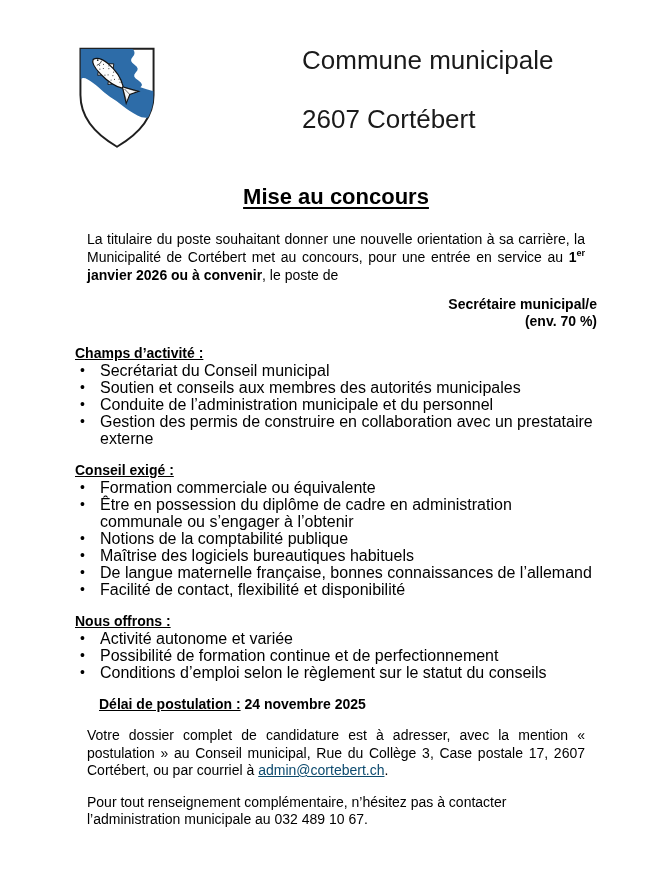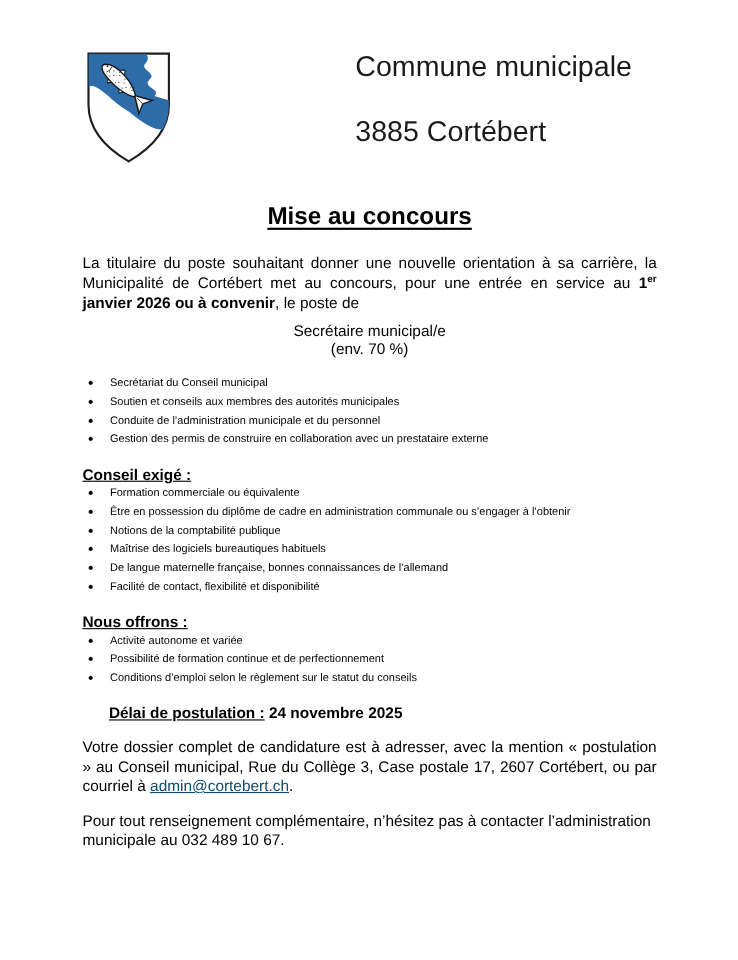--- a/index.html
+++ b/index.html
@@ -13,21 +13,21 @@
     font-family: "Liberation Sans", sans-serif;
     color: #000000;
     box-sizing: border-box;
     padding: 45px 74px 0 75px;
     overflow: hidden;
   }
 
   
   .doc-header { position: relative; height: 107px; }
   .crest { position: absolute; left: 3px; top: 0; width: 78px; height: 106px; }
-  .org-block { position: absolute; left: 248px; top: 0; }
+  .org-block { position: absolute; left: 227px; top: 0; }
   .org-line { font-size: 26px; line-height: 30px; color: #1a1a1a; white-space: nowrap; }
   .org-line.second { margin-top: 29px; }
 
   
   .doc-title {
     margin: 32px 0 0 0;
     text-align: center;
     font-size: 22px;
     font-weight: bold;
     line-height: 26px;
@@ -35,41 +35,41 @@
   .doc-title span {
     text-decoration: underline;
     text-decoration-thickness: 2px;
     text-underline-offset: 3px;
   }
 
   
   .para {
     font-size: 14px;
     line-height: 18px;
-    margin: 0;
+    margin: 12px;
   }
   .justify { text-align: justify; }
   .intro { margin-top: 20px; }
   sup.ord { font-size: 9px; vertical-align: super; line-height: 0; }
 
-  .position-block { margin-top: 8px; text-align: center; font-weight: normal; font-size: 14px; line-height: 17px; }
+  .position-block { margin-top: 8px; text-align: right; font-weight: bold; font-size: 14px; line-height: 17px; }
 
   .section { margin-top: 14px; }
   .section-heading {
     font-size: 14px;
     font-weight: bold;
     line-height: 18px;
     margin: 0;
   }
   .section-heading span { text-decoration: underline; }
 
   ul.bullets { list-style: none; margin: 0; padding: 0 0 0 25px; }
   ul.bullets li {
     position: relative;
-    font-size: 10px;
+    font-size: 16px;
     line-height: 17px;
   }
   ul.bullets li::before {
     content: "\2022";
     position: absolute;
     left: -20px;
     top: 0;
     font-size: 14px;
   }
 
@@ -122,34 +122,35 @@
             <circle cx="16" cy="-5" r="0.55"></circle>
               <circle cx="24" cy="-4" r="0.55"></circle>
             <circle cx="36" cy="-1.5" r="0.55"></circle>
               <circle cx="9" cy="1.5" r="0.55"></circle>
           </g>
         </g>
       </g>
     </svg>
     <div class="org-block">
       <div class="org-line">Commune municipale</div>
-      <div class="org-line second">3885 Cortébert</div>
+      <div class="org-line second">2607 Cortébert</div>
     </div>
   </header>
 
   <h1 class="doc-title"><span>Mise au concours</span></h1>
 
   <p class="para justify intro"><span>La titulaire du poste souhaitant donner une nouvelle orientation à sa carrière, la Municipalité de Cortébert met au concours, pour une entrée en service au </span><b><span>1</span><sup class="ord">er</sup><span> janvier 2026 ou à convenir</span></b><span>, le poste de</span></p>
 
   <div class="position-block">
     <div>Secrétaire municipal/e</div>
     <div>(env. 70 %)</div>
   </div>
 
   <div class="section">
+    <p class="section-heading"><span>Champs d’activité :</span></p>
     <ul class="bullets">
       <li>Secrétariat du Conseil municipal</li>
       <li>Soutien et conseils aux membres des autorités municipales</li>
       <li>Conduite de l’administration municipale et du personnel</li>
       <li>Gestion des permis de construire en collaboration avec un prestataire externe</li>
     </ul>
   </div>
 
   <div class="section">
     <p class="section-heading"><span>Conseil exigé :</span></p>

